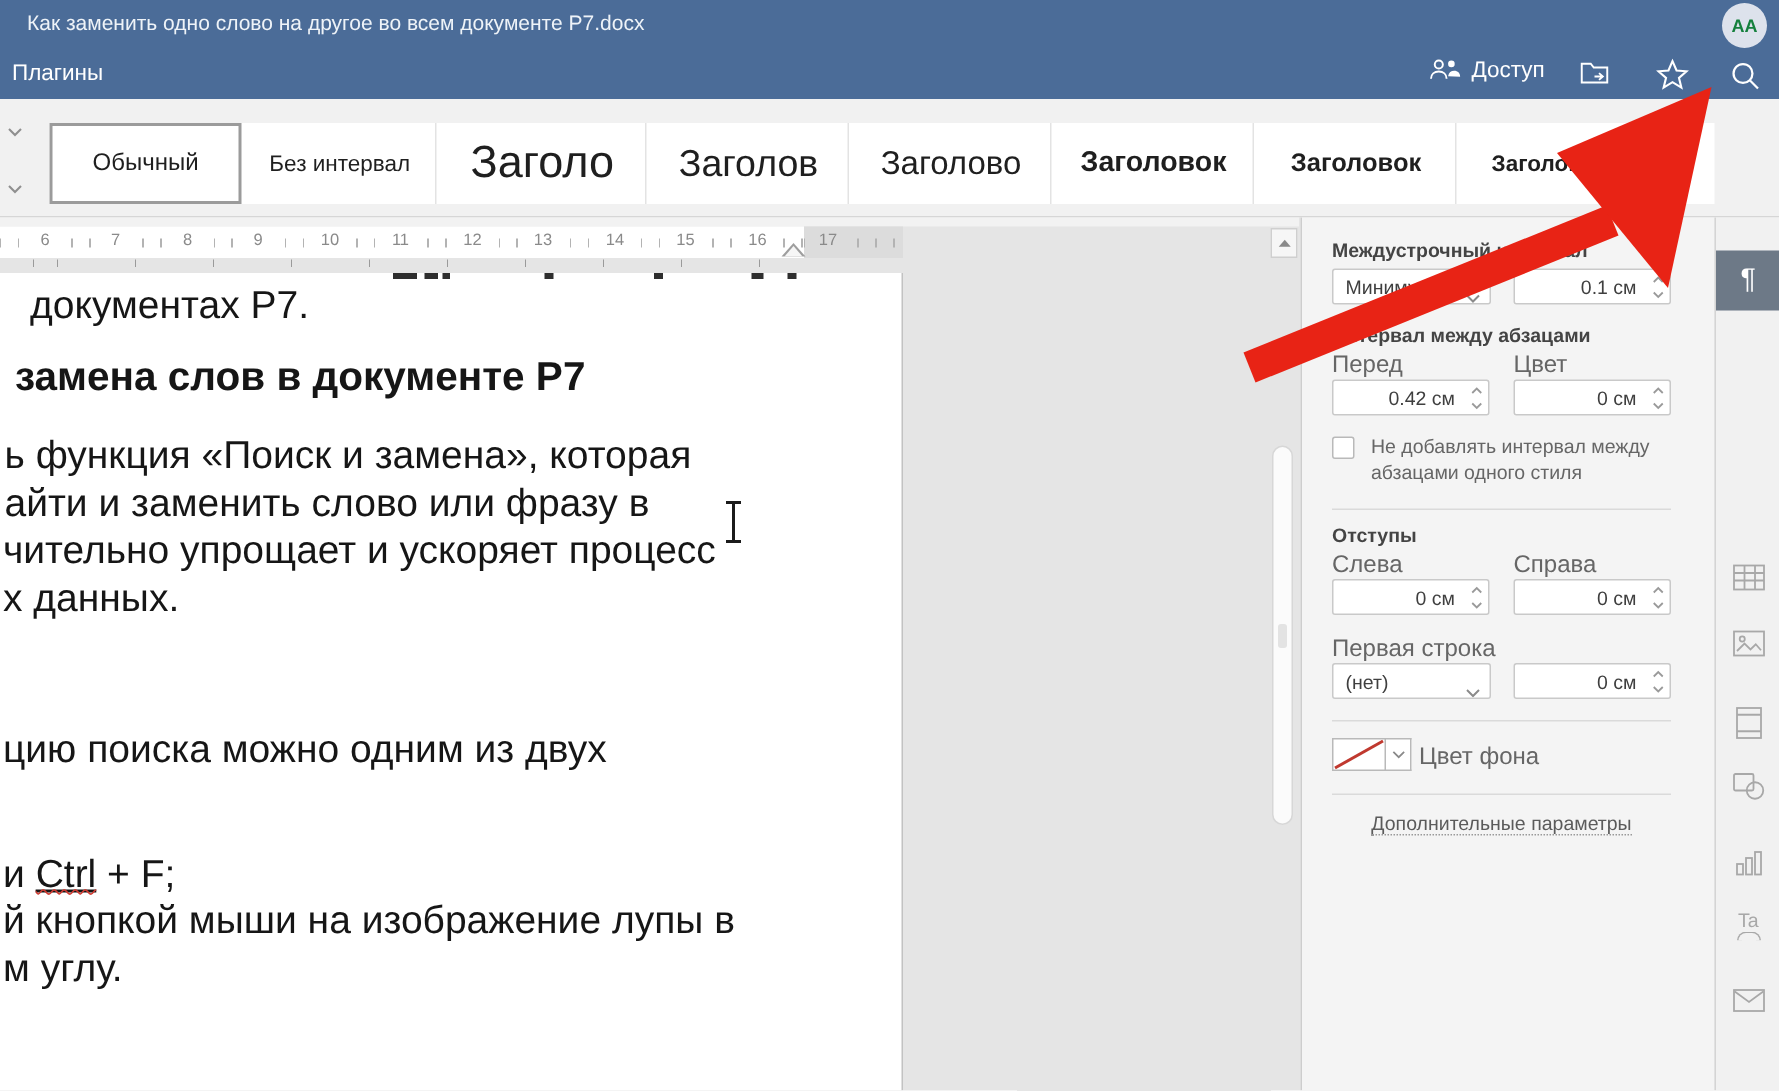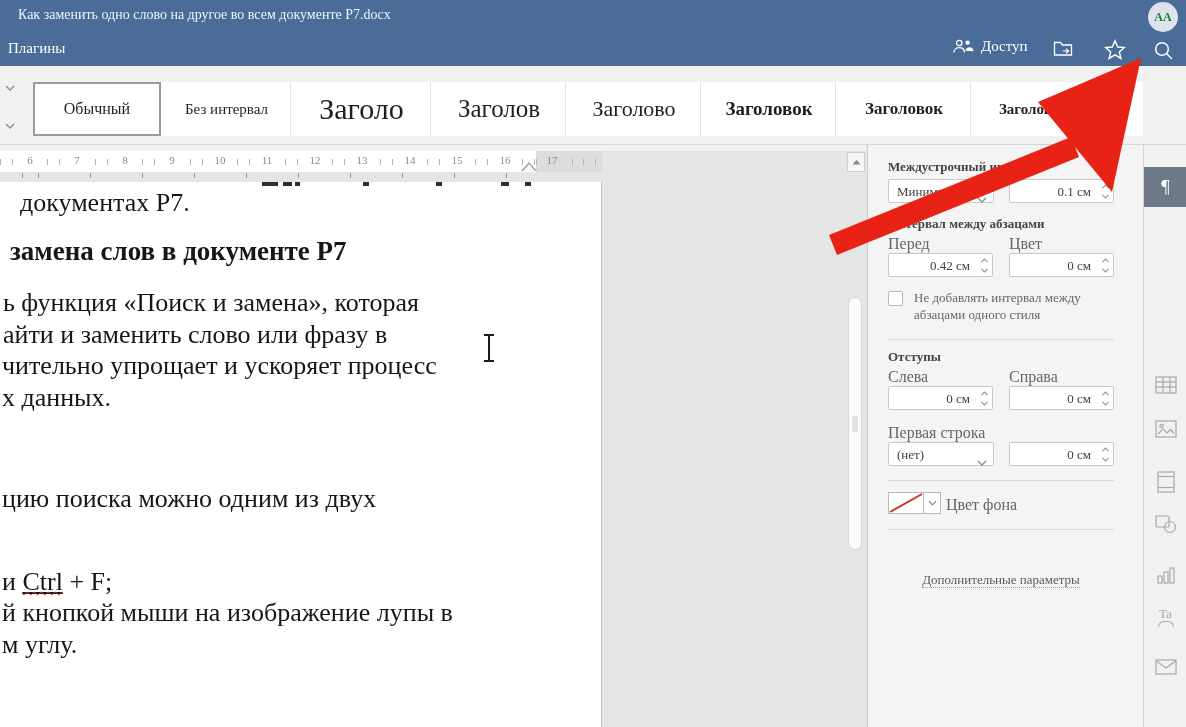--- a/index.html
+++ b/index.html
@@ -1,18 +1,18 @@
 <!DOCTYPE html>
 <html><head>
 <meta charset="utf-8">
 <style>
   * { margin:0; padding:0; box-sizing:border-box; }
   html,body { width:1186px; height:727px; overflow:hidden; }
   body { font-family:"Liberation Sans","DejaVu Sans",sans-serif; }
-  .app { position:relative; width:1186px; height:727px; background:#fff; overflow:hidden;font-family:Liberation Serif, serif; }
+  .app { position:relative; width:1186px; height:727px; background:#fff; overflow:hidden; }
 
   
   .topbar { position:absolute; left:0; top:0; width:1186px; height:66px; background:#4b6c98; }
   .doc-title { position:absolute; left:18px; top:7px; font-size:14px; color:#eef3f8; white-space:nowrap; }
   .tab { position:absolute; left:8px; top:40px; font-size:15px; color:#ffffff; cursor:default; }
   .avatar { position:absolute; left:1148px; top:2px; width:30px; height:30px; border-radius:50%;
             background:#dde2ec; color:#15803d; font-size:12px; font-weight:bold;
             display:flex; align-items:center; justify-content:center; }
   .top-action { position:absolute; top:38px; display:flex; align-items:center; gap:6px; color:#fff; font-size:15px; }
   .top-action svg { display:block; }
@@ -88,21 +88,21 @@
   .spin-arrows { position:absolute; right:3px; top:2px; }
   .dropbox { position:absolute; width:106px; height:24px; background:#fff; border:1px solid #c9c9c9; border-radius:2px; }
   .dropbox .val { position:absolute; left:8px; top:4px; font-size:13px; color:#3f3f3f; white-space:nowrap; overflow:hidden; max-width:78px; }
   .dropbox .dd { position:absolute; right:6px; top:9px; }
   .sb-check { position:absolute; left:20px; width:15px; height:15px; background:#fff; border:1px solid #b9b9b9; border-radius:2px; }
   .sb-checklabel { position:absolute; left:46px; width:205px; font-size:13px; color:#666; line-height:17px; }
   .sb-div { position:absolute; left:20px; width:226px; height:1px; background:#dadada; }
   .swatch { position:absolute; left:20px; width:36px; height:22px; background:#fff; border:1px solid #b9b9b9; }
   .swatch-dd { position:absolute; left:56px; width:17px; height:22px; background:#fff; border:1px solid #b9b9b9; border-left:none;
                display:flex; align-items:center; justify-content:center; }
-  .sb-link-wrap { position:absolute; left:20px; width:226px; text-align:center;margin-top:30px; }
+  .sb-link-wrap { position:absolute; left:20px; width:226px; text-align:center; }
   .sb-link { font-size:13px; color:#5b5b5b; border-bottom:1px dotted #9a9a9a; cursor:pointer; }
 
   
   .rail { position:absolute; left:1143px; top:0; width:43px; height:582px; background:#f1f1f1; border-left:1px solid #d4d4d4; }
   .rail-item { position:absolute; left:0; width:43px; height:40px; display:flex; align-items:center; justify-content:center; }
   .rail-item.active { background:#6d7987; }
   .rail-item .pilcrow { font-size:19px; color:#ffffff; }
   .rail-item svg, .rail-item .ta-glyph { display:block; }
   .ta-glyph { font-size:13px; color:#a8a8a8; line-height:10px; text-align:center; }
   .ta-glyph .arc { display:block; width:16px; height:6px; border:1px solid #a8a8a8; border-bottom:none; border-radius:8px 8px 0 0; margin:2px auto 0; }

